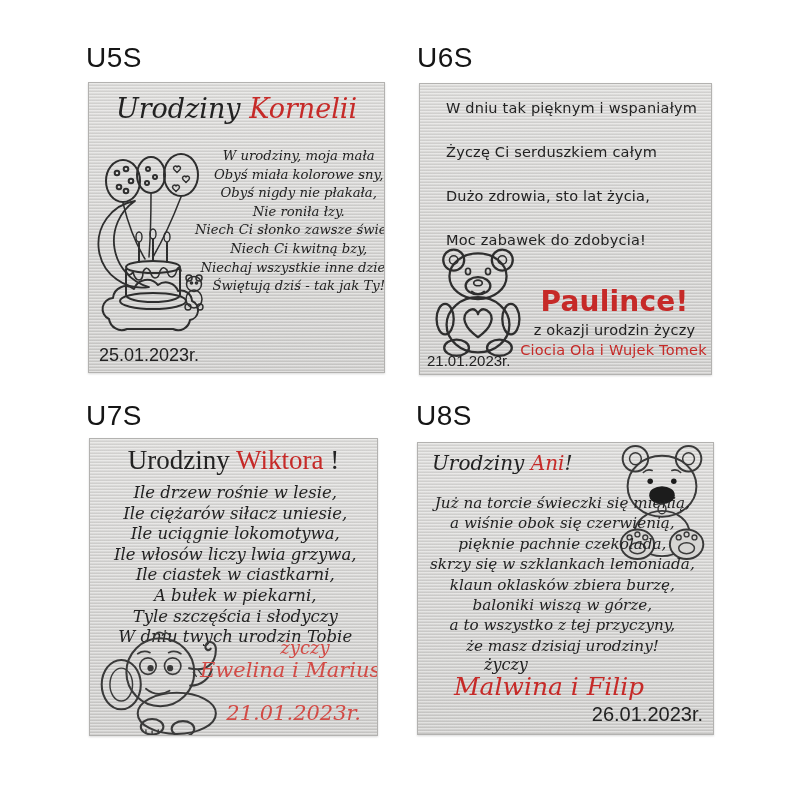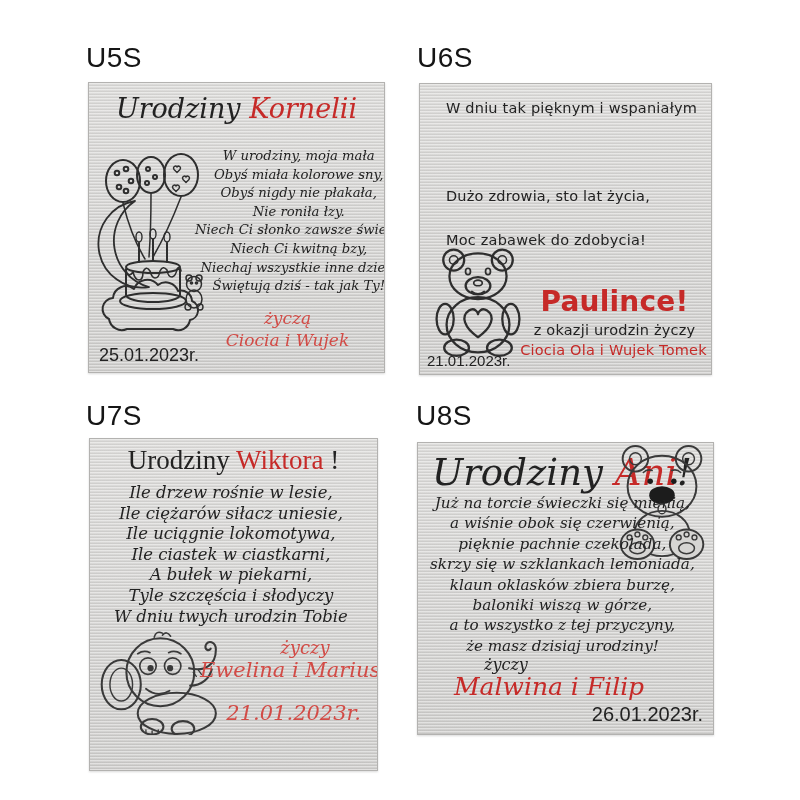--- a/index.html
+++ b/index.html
@@ -42,21 +42,21 @@
 
   
   .p3-title{left:0;right:0;top:6px;font-size:27px;}
   .p3-poem{left:24px;top:44px;font-size:16.5px;line-height:20.6px;}
   .p3-art{left:4px;top:188px;}
   .p3-sign1{left:150px;width:130px;top:198px;font-size:18px;}
   .p3-sign2{left:110px;right:4px;top:219px;font-size:21px;}
   .p3-date{right:16px;top:262px;font-size:21px;}
 
   
-  .p4-title{left:14px;top:8px;font-size:37px;}
+  .p4-title{left:14px;top:8px;font-size:20px;}
   .p4-art{right:2px;top:0px;}
   .p4-poem{left:12px;top:50px;font-size:15.2px;line-height:20.4px;}
   .p4-sign1{left:66px;top:212px;font-size:16px;}
   .p4-sign2{left:36px;top:229px;font-size:25px;}
   .p4-date{right:10px;top:260px;font-size:20px;}
 
   svg{display:block;}
 </style>
 </head>
 <body>
@@ -110,30 +110,27 @@
     <div class="abs script ink p1-poem">
       <div class="nowrap">W urodziny, moja mała</div>
       <div class="nowrap">Obyś miała kolorowe sny,</div>
       <div class="nowrap">Obyś nigdy nie płakała,</div>
       <div class="nowrap">Nie roniła łzy.</div>
       <div class="nowrap">Niech Ci słonko zawsze świeci,</div>
       <div class="nowrap">Niech Ci kwitną bzy,</div>
       <div class="nowrap">Niechaj wszystkie inne dzieci</div>
       <div class="nowrap">Świętują dziś - tak jak Ty!</div>
     </div>
-    <div class="abs center script red2 p1-sign">
-      <div>życzą</div>
-      <div>Ciocia i Wujek</div>
-    </div>
     <div class="abs ink p1-date">25.01.2023r.</div>
   </div>
 
   <div class="variant-label" style="left:417px;top:42px;">U6S</div>
   <div class="plaque" style="left:419px;top:83px;width:293px;height:292px;">
     <div class="abs comic ink p2-line nowrap" style="top:16px;">W dniu tak pięknym i wspaniałym</div>
+    <div class="abs comic ink p2-line nowrap" style="top:60px;">Życzę Ci serduszkiem całym</div>
     <div class="abs comic ink p2-line nowrap" style="top:104px;">Dużo zdrowia, sto lat życia,</div>
     <div class="abs comic ink p2-line nowrap" style="top:148px;">Moc zabawek do zdobycia!</div>
     <div class="abs p2-art">
       <svg width="100" height="118" viewBox="0 0 105 120" fill="none" stroke="#2e2e2e" stroke-width="2.4" stroke-linecap="round" stroke-linejoin="round">
         <circle cx="27" cy="17" r="11"></circle>
           <circle cx="78" cy="17" r="11"></circle>
         <circle cx="27" cy="17" r="4.5" stroke-width="1.6"></circle>
           <circle cx="78" cy="17" r="4.5" stroke-width="1.6"></circle>
         <ellipse cx="52.5" cy="34" rx="30" ry="24"></ellipse>
         <ellipse cx="42" cy="29" rx="2.6" ry="3.4" stroke-width="1.8"></ellipse>
@@ -149,28 +146,29 @@
         <ellipse cx="75" cy="109" rx="13" ry="8.5"></ellipse>
       </svg>
     </div>
     <div class="abs center comic red p2-ded2 nowrap">Paulince!</div>
     <div class="abs center comic ink p2-from1 nowrap">z okazji urodzin życzy</div>
     <div class="abs center comic red p2-from2 nowrap">Ciocia Ola i Wujek Tomek</div>
     <div class="abs ink p2-date">21.01.2023r.</div>
   </div>
 
   <div class="variant-label" style="left:86px;top:400px;">U7S</div>
-  <div class="plaque" style="left:89px;top:438px;width:289px;height:333px;">
+  <div class="plaque" style="left:89px;top:438px;width:289px;height:298px;">
     <div class="abs center serif ink p3-title nowrap">
       <span>Urodziny</span><span> </span><span class="red">Wiktora</span><span class="ink"> !</span>
     </div>
     <div class="abs script ink p3-poem">
       <div class="nowrap">Ile drzew rośnie w lesie,</div>
       <div class="nowrap">Ile ciężarów siłacz uniesie,</div>
       <div class="nowrap">Ile uciągnie lokomotywa,</div>
+      <div class="nowrap">Ile włosów liczy lwia grzywa,</div>
       <div class="nowrap">Ile ciastek w ciastkarni,</div>
       <div class="nowrap">A bułek w piekarni,</div>
       <div class="nowrap">Tyle szczęścia i słodyczy</div>
       <div class="nowrap">W dniu twych urodzin Tobie</div>
     </div>
     <div class="abs p3-art">
       <svg width="145" height="108" viewBox="0 0 140 105" fill="none" stroke="#3a3a3a" stroke-width="2" stroke-linecap="round" stroke-linejoin="round">
         <ellipse cx="26" cy="56" rx="19" ry="24"></ellipse>
         <ellipse cx="26" cy="56" rx="11" ry="16" stroke-width="1.4"></ellipse>
         <circle cx="64" cy="44" r="33"></circle>

